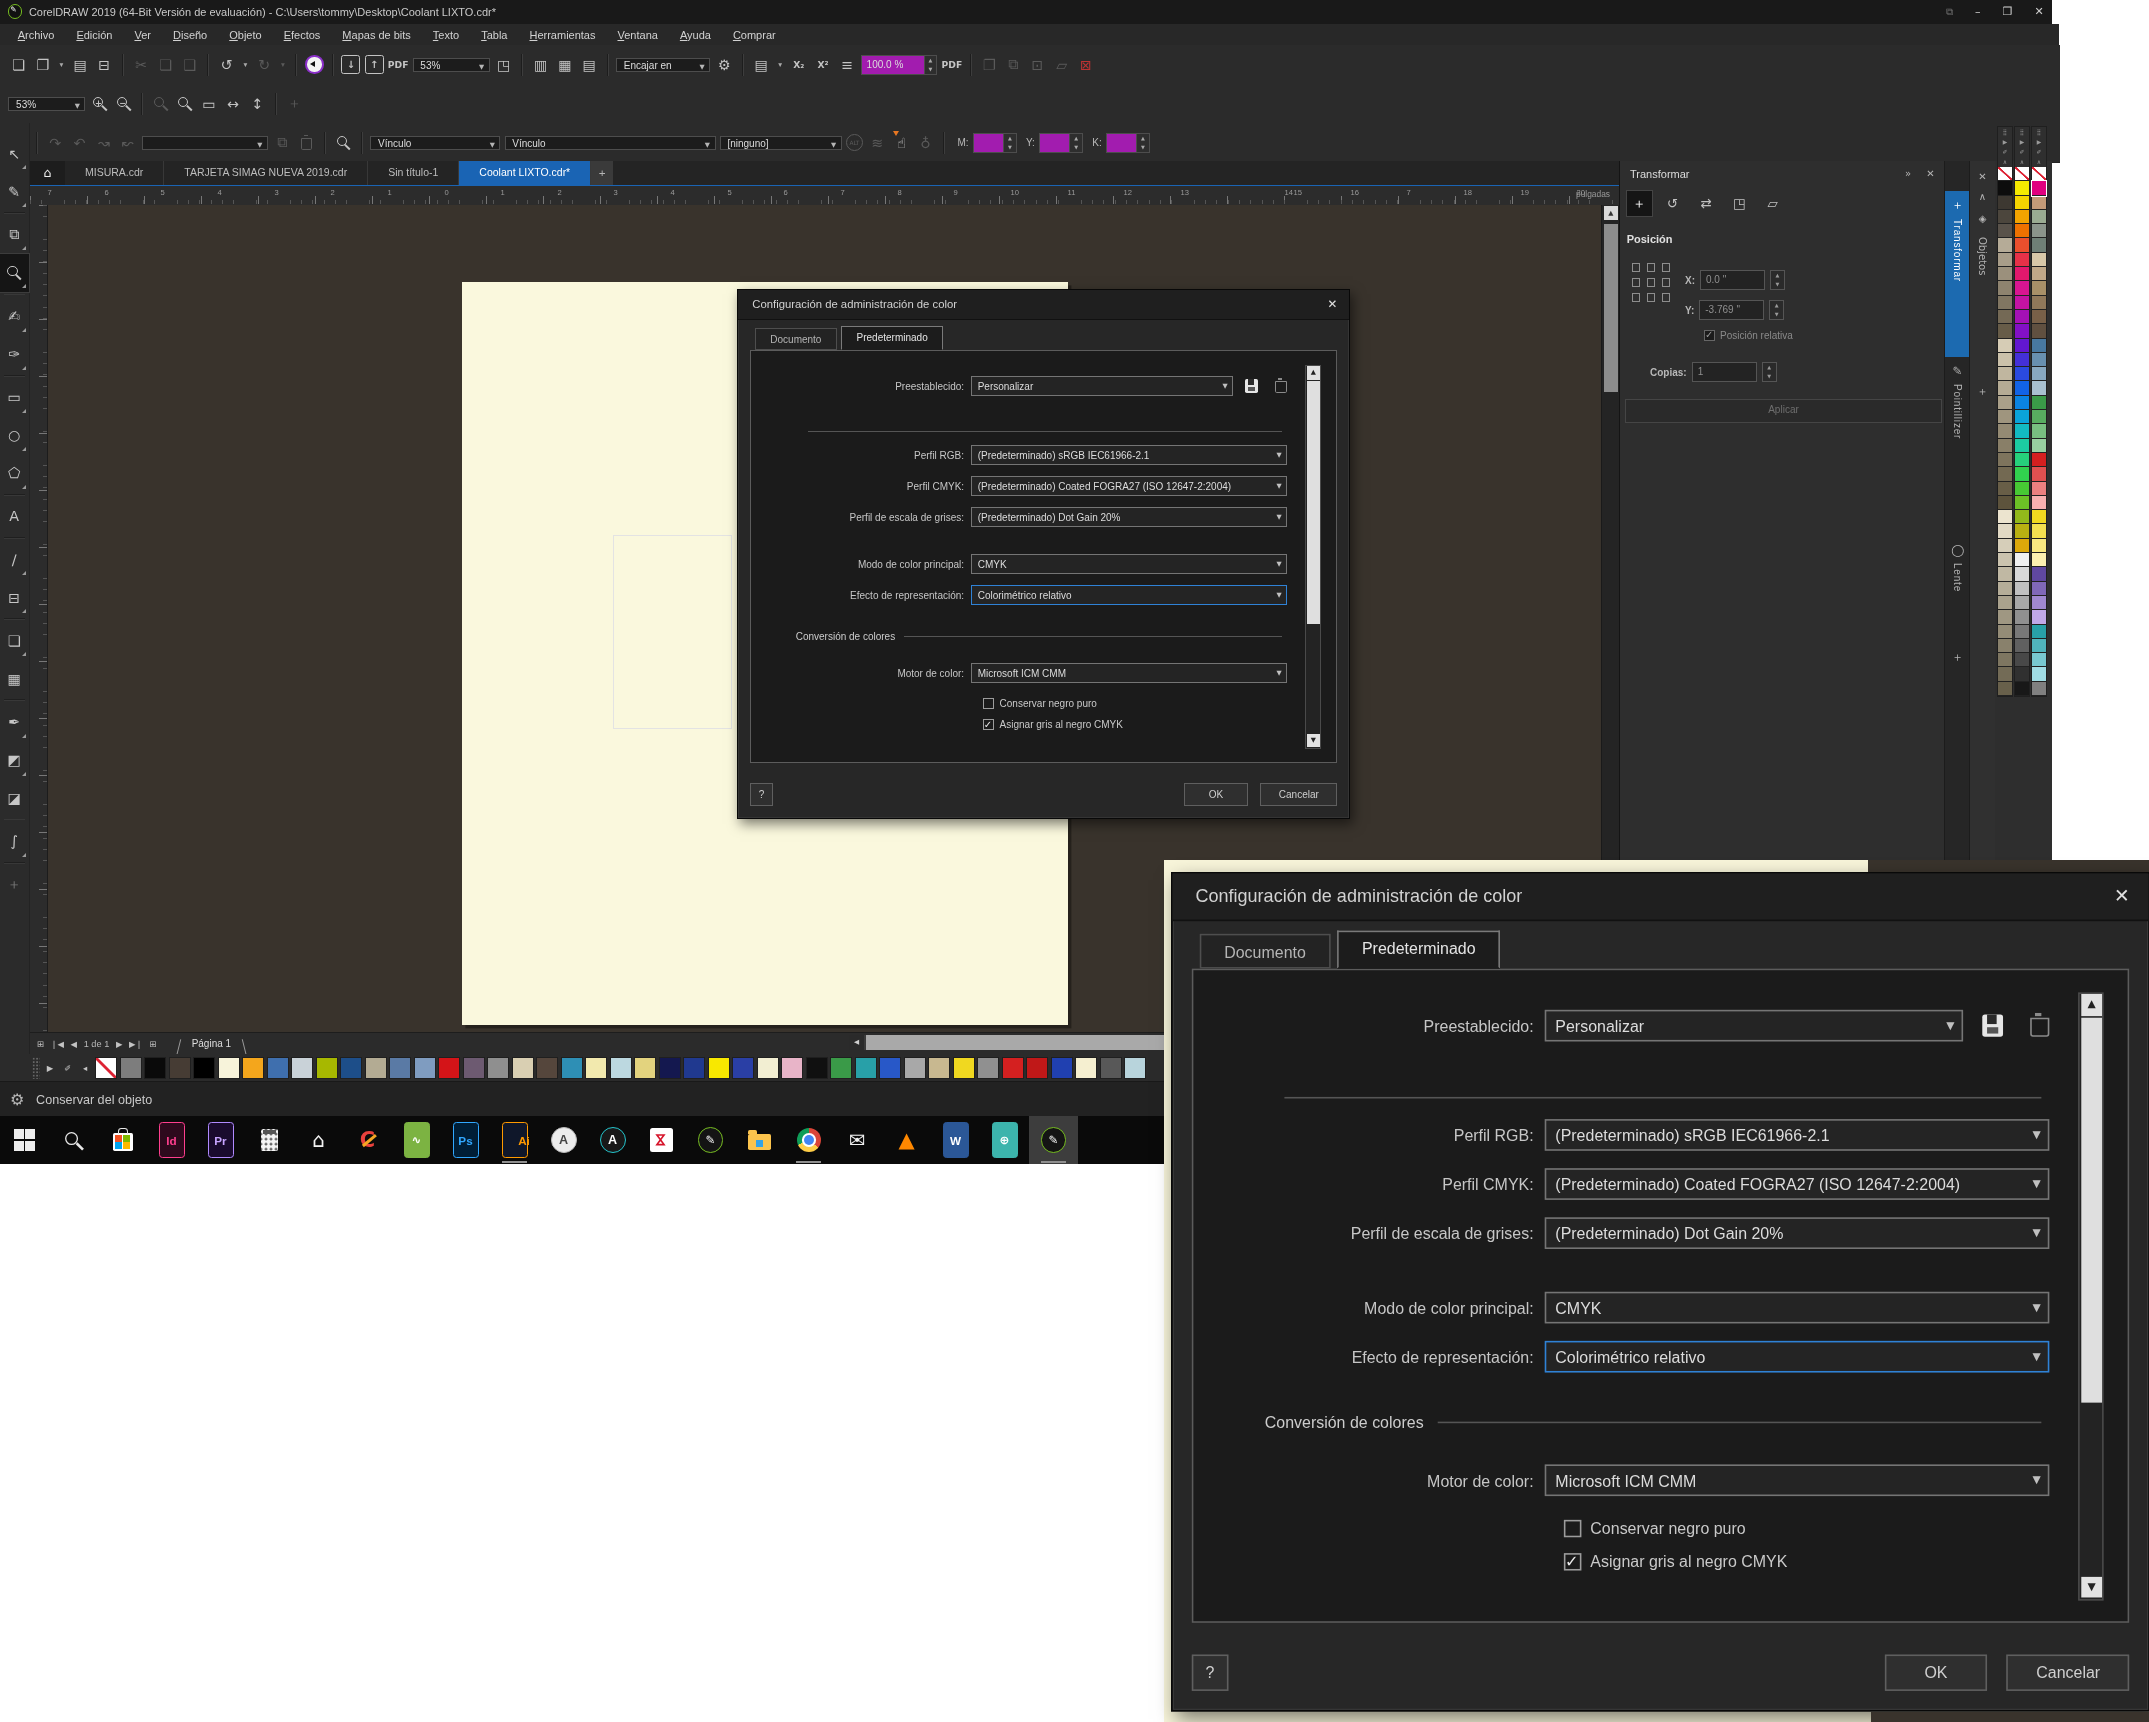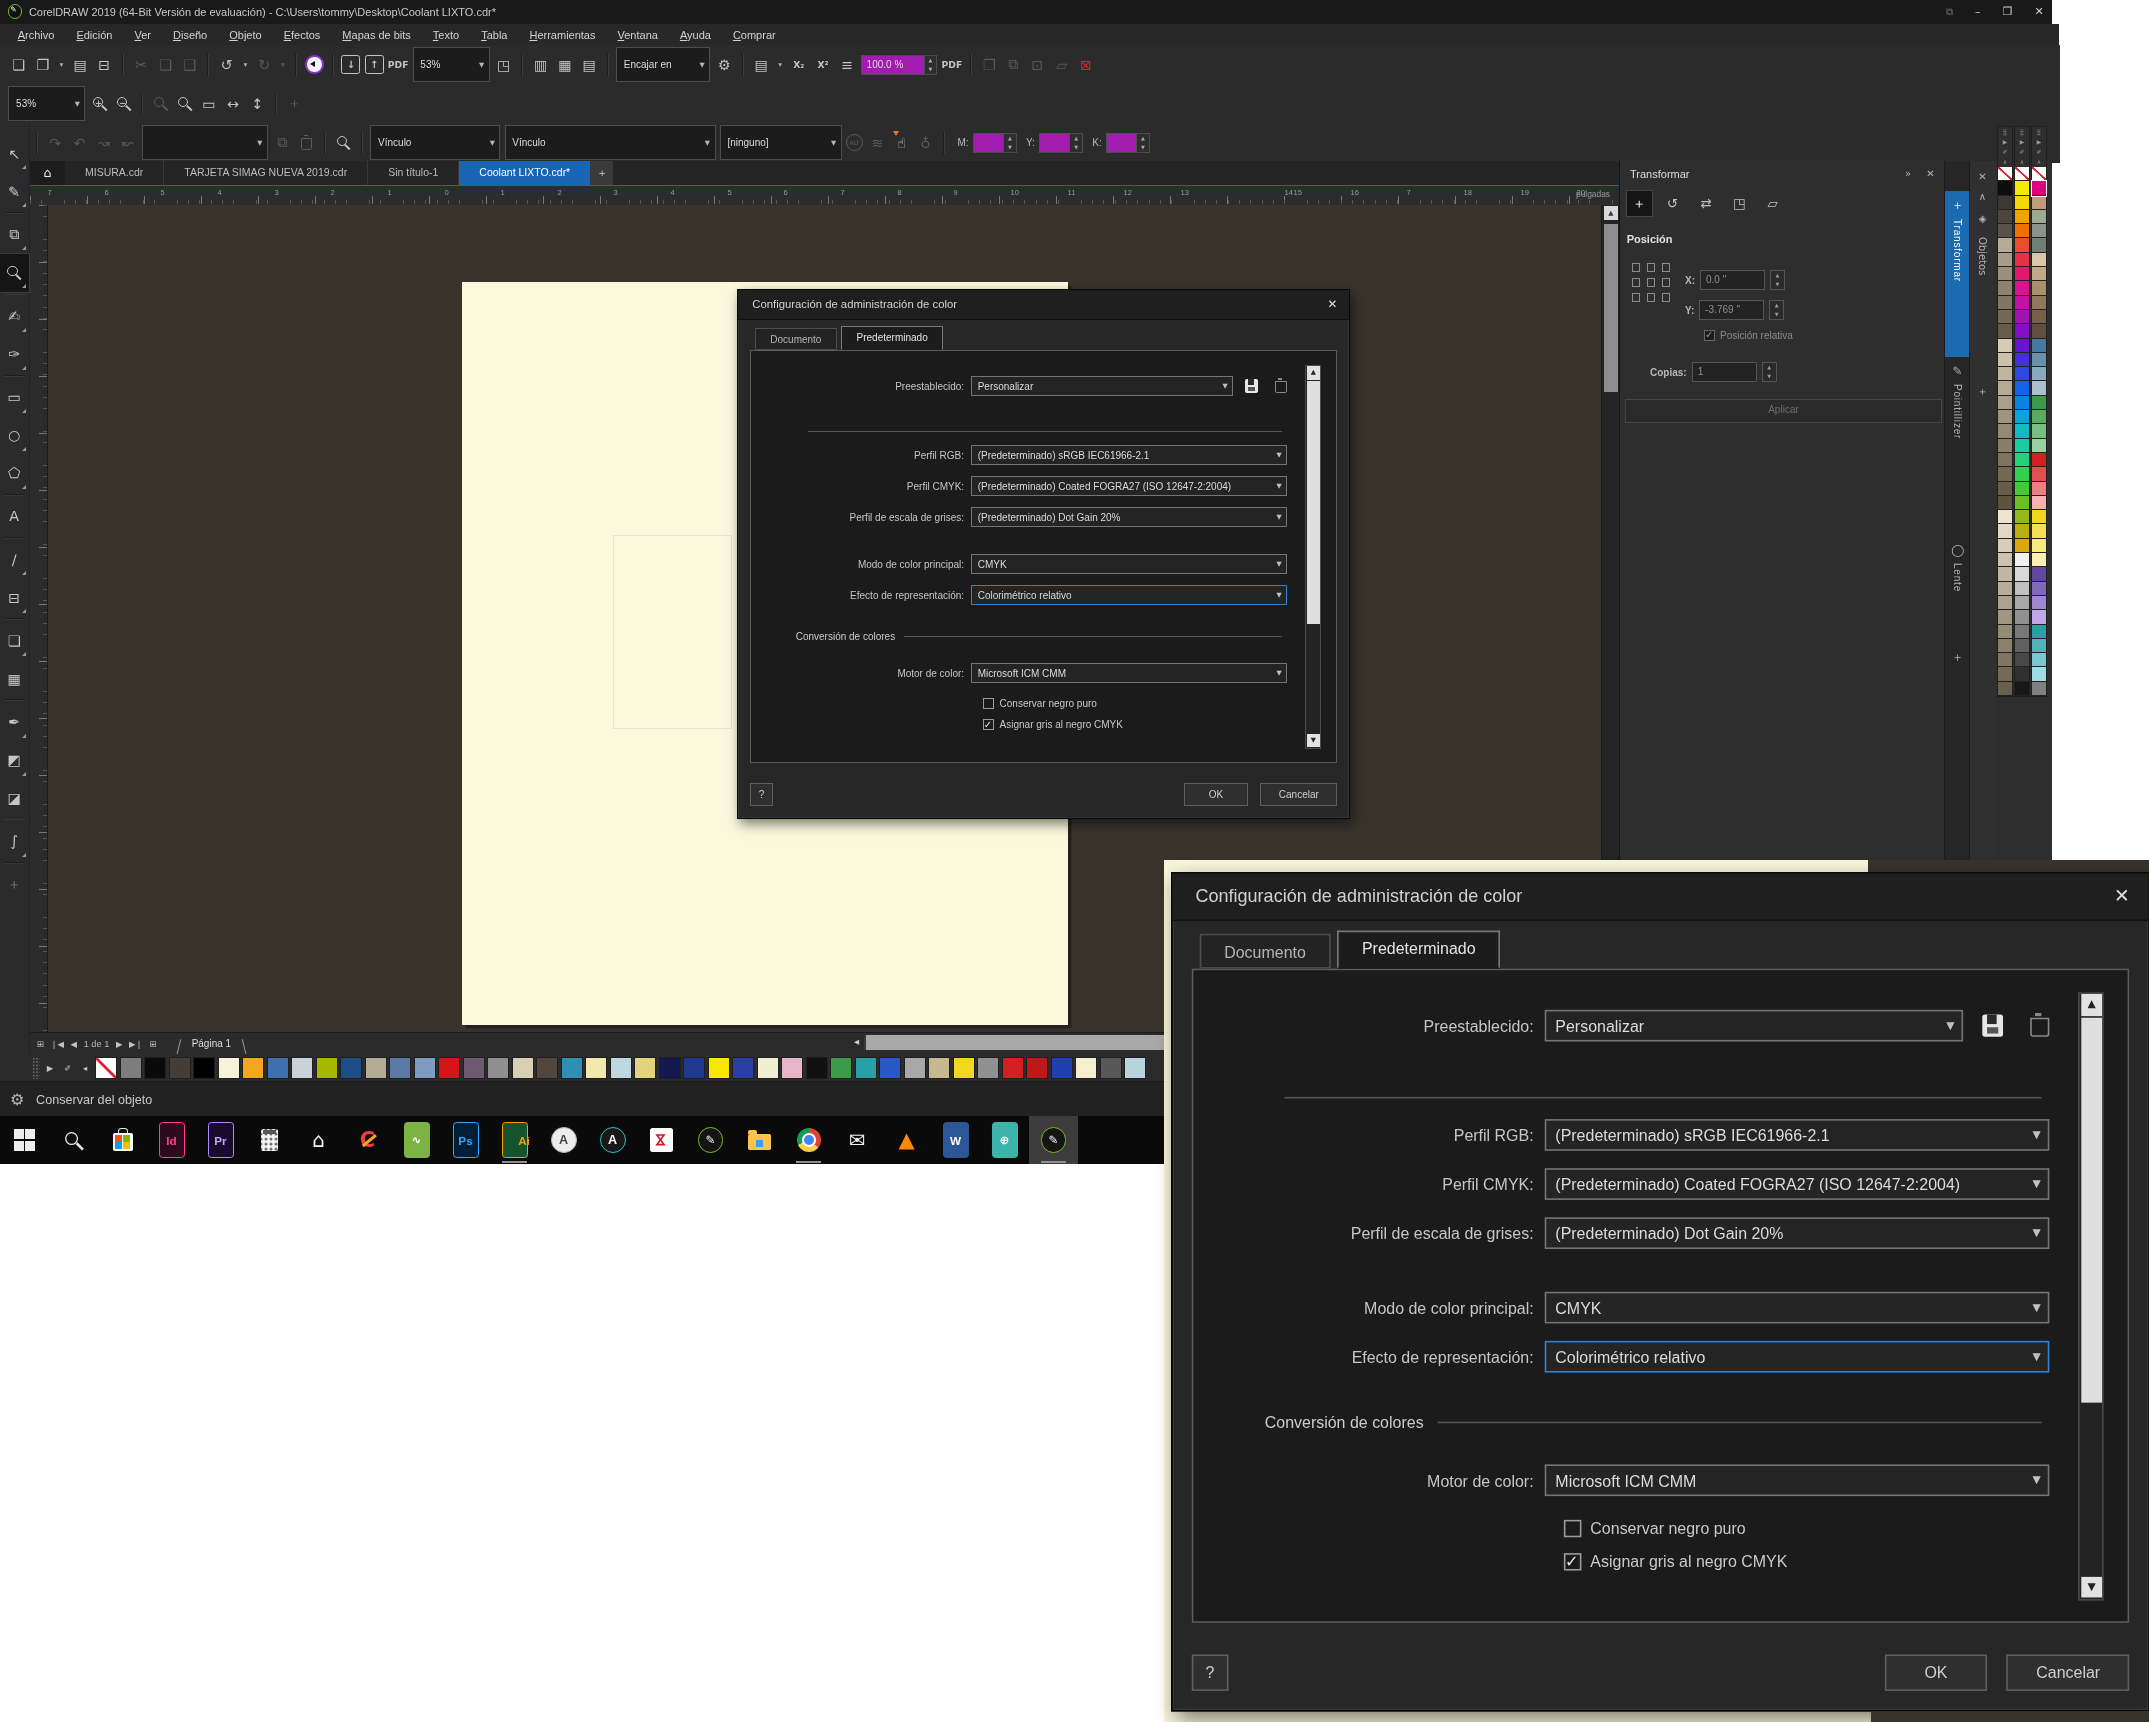--- a/index.html
+++ b/index.html
@@ -22,21 +22,21 @@
   .tbi{min-width:20px;height:22px;display:flex;align-items:center;justify-content:center;color:#c4c4c4;font-family:"DejaVu Sans";font-size:14.3px;--ic:#c4c4c4;}
   .tbi.sm{min-width:9.2px;font-size:7.6px;color:#a9a9a9;}
   .tbi.gray{color:#5a5a5a;--ic:#5a5a5a;}
   .tbi.red{color:#b33;}
   .tbi.txt{font-size:9.2px;font-weight:bold;letter-spacing:0;}
   .tbi.alt{min-width:15px;height:15px;border:0.8px solid currentColor;border-radius:50%;font-size:5.9px;}
   .tbi.flag{position:relative;}
   .tbi.flag::before{content:"";position:absolute;top:-0.8px;left:1.7px;border-left:3.4px solid transparent;border-right:3.4px solid transparent;border-top:5px solid #e87722;}
   .tb-sep{width:0.8px;height:22px;background:#1d1d1d;border-right:0.8px solid #3d3d3d;margin:0 3.4px;}
   .tb-label{color:#b9b9b9;font-size:10px;margin-left:5px;}
-  .combo{height:35px;background:#1c1c1c;border:0.8px solid #4d4d4d;display:flex;align-items:center;box-sizing:border-box;}
+  .combo{height:14px;background:#1c1c1c;border:0.8px solid #4d4d4d;display:flex;align-items:flex-end;box-sizing:border-box;}
   .combo .val{flex:1;color:#dcdcdc;font-size:10px;padding:0 6.7px;white-space:nowrap;overflow:hidden;}
   .combo .arr{width:14.3px;text-align:center;color:#b5b5b5;font-size:6.7px;font-family:"DejaVu Sans";}
   .spinbox{height:20px;background:#a21caf;border:0.8px solid #4d4d4d;display:flex;box-sizing:border-box;}
   .spinbox .val{flex:1;color:#dcdcdc;font-size:10px;padding:0 4.2px;line-height:18.5px;}
   .spinbox .spbtns{width:11.7px;display:flex;flex-direction:column;border-left:0.8px solid #4d4d4d;}
   .spinbox .spbtns span{flex:1;font-size:5px;color:#a9a9a9;text-align:center;line-height:8.4px;background:#2e2e2e;font-family:"DejaVu Sans";}
   .ctrl{--ic:#c4c4c4;display:flex;align-items:center;justify-content:center;min-width:20px;height:22px;}
   .ctrl.gray{--ic:#5a5a5a;}
   .mag{display:inline-block;width:17px;height:17px;position:relative;}
   .mag::before{content:"";position:absolute;left:1.7px;top:1.7px;width:8.4px;height:8.4px;border:1.7px solid var(--ic,#c4c4c4);border-radius:50%;}
@@ -774,21 +774,21 @@
       <div class="tk">
         <span class="ccl">C</span>
       </div>
       <div class="tk">
         <span class="badge" style="background: rgb(124, 179, 66); color: rgb(255, 255, 255); border: 1.7px solid rgb(124, 179, 66);">∿</span>
       </div>
       <div class="tk">
         <span class="badge" style="background: rgb(0, 30, 54); color: rgb(49, 168, 255); border: 1.7px solid rgb(49, 168, 255);">Ps</span>
       </div>
       <div class="tk active">
-        <span class="badge" style="background: #14532d; color: rgb(255, 154, 0); border: 1.7px solid rgb(255, 154, 0); padding-left: 19px;">Ai</span>
+        <span class="badge" style="background: #0f172a; color: rgb(255, 154, 0); border: 1.7px solid rgb(255, 154, 0); padding-left: 19px;">Ai</span>
       </div>
       <div class="tk">
         <span class="cbadge" style="background: rgb(236, 236, 236); color: rgb(68, 68, 68); border: 1.7px solid rgb(187, 187, 187);">A</span>
       </div>
       <div class="tk">
         <span class="cbadge" style="background: rgb(24, 24, 24); color: rgb(255, 255, 255); border: 1.7px solid rgb(36, 196, 204);">A</span>
       </div>
       <div class="tk">
         <span class="acroic">
           <span>⋈</span>

